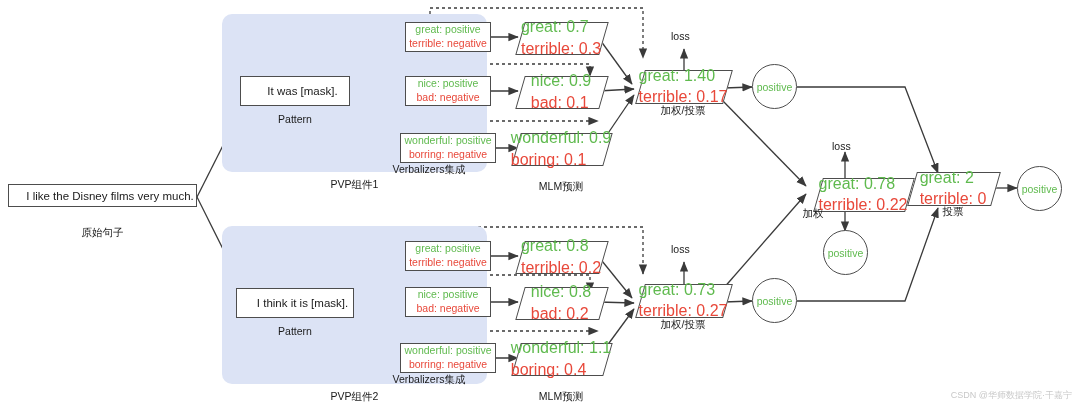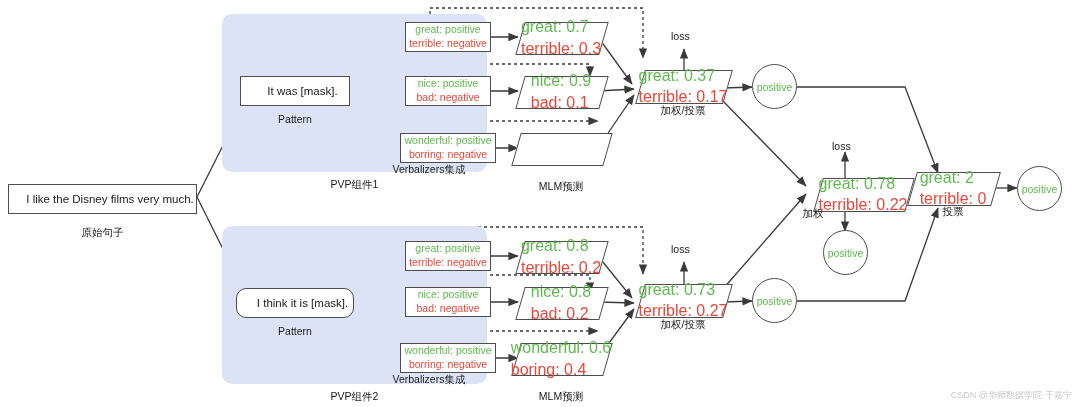--- a/index.html
+++ b/index.html
@@ -94,21 +94,21 @@
       <path d="M845,212 L845,231" marker-end="url(#ah)"></path>
 
       <path d="M797,87 L905,87 L938,173" marker-end="url(#ah)"></path>
 
       <path d="M797,301 L905,301 L938,208" marker-end="url(#ah)"></path>
 
       <path d="M994,188 L1017,188" marker-end="url(#ah)"></path>
     </g>
   </svg>
 
-  <div class="box" style="left:8px;top:184px;width:189px;height:30px;">
+  <div class="box" style="left:8px;top:184px;width:189px;height:23px;">
     <span class="sent">I like the Disney films very much.</span>
   </div>
   <div class="cap" style="left:8px;top:226px;width:189px;">原始句子</div>
 
   <div class="panel" style="left:222px;top:14px;width:265px;height:158px;"></div>
 
   <div class="box" style="left:240px;top:76px;width:110px;height:30px;">
     <span class="sent">It was [mask].</span>
   </div>
   <div class="cap" style="left:240px;top:113px;width:110px;">Pattern</div>
@@ -137,37 +137,41 @@
   </div>
   <div class="para" style="left:520px;top:76px;width:82px;height:31px;">
     <div class="skew"></div>
     <div class="txt">
       <div class="ln"><span class="pos">nice:</span> <span class="pos">0.9</span></div>
       <div class="ln"><span class="neg">bad:</span> <span class="neg">0.1</span></div>
     </div>
   </div>
   <div class="para" style="left:516px;top:133px;width:90px;height:31px;">
     <div class="skew"></div>
+    <div class="txt">
+      <div class="ln"><span class="pos">wonderful:</span> <span class="pos">0.9</span></div>
+      <div class="ln"><span class="neg">boring:</span> <span class="neg">0.1</span></div>
+    </div>
   </div>
   <div class="cap" style="left:511px;top:180px;width:100px;">MLM预测</div>
 
   <div class="loss" style="left:671px;top:30px;">loss</div>
   <div class="para" style="left:640px;top:70px;width:86px;height:32px;">
     <div class="skew"></div>
     <div class="txt">
-      <div class="ln"><span class="pos">great:</span> <span class="pos">0.37</span></div>
+      <div class="ln"><span class="pos">great:</span> <span class="pos">1.40</span></div>
       <div class="ln"><span class="neg">terrible:</span> <span class="neg">0.17</span></div>
     </div>
   </div>
   <div class="cap" style="left:640px;top:104px;width:86px;">加权/投票</div>
   <div class="circ" style="left:752px;top:64px;width:45px;height:45px;">positive</div>
 
   <div class="panel" style="left:222px;top:226px;width:265px;height:158px;"></div>
 
-  <div class="box" style="left:236px;top:288px;width:118px;height:30px;border-radius:10px;">
+  <div class="box" style="left:236px;top:288px;width:118px;height:30px;">
     <span class="sent">I think it is [mask].</span>
   </div>
   <div class="cap" style="left:236px;top:325px;width:118px;">Pattern</div>
 
   <div class="vb" style="left:386px;top:241px;width:86px;height:30px;">
     <span class="ln"><span class="pos">great:</span> <span class="pos">positive</span></span>
     <span class="ln"><span class="neg">terrible:</span> <span class="neg">negative</span></span>
   </div>
   <div class="vb" style="left:386px;top:287px;width:86px;height:30px;">
     <span class="ln"><span class="pos">nice:</span> <span class="pos">positive</span></span>
@@ -190,21 +194,21 @@
   <div class="para" style="left:520px;top:287px;width:82px;height:31px;">
     <div class="skew"></div>
     <div class="txt">
       <div class="ln"><span class="pos">nice:</span> <span class="pos">0.8</span></div>
       <div class="ln"><span class="neg">bad:</span> <span class="neg">0.2</span></div>
     </div>
   </div>
   <div class="para" style="left:516px;top:343px;width:90px;height:31px;">
     <div class="skew"></div>
     <div class="txt">
-      <div class="ln"><span class="pos">wonderful:</span> <span class="pos">0.6</span></div>
+      <div class="ln"><span class="pos">wonderful:</span> <span class="pos">1.1</span></div>
       <div class="ln"><span class="neg">boring:</span> <span class="neg">0.4</span></div>
     </div>
   </div>
   <div class="cap" style="left:511px;top:390px;width:100px;">MLM预测</div>
 
   <div class="loss" style="left:671px;top:243px;">loss</div>
   <div class="para" style="left:640px;top:284px;width:86px;height:32px;">
     <div class="skew"></div>
     <div class="txt">
       <div class="ln"><span class="pos">great:</span> <span class="pos">0.73</span></div>

